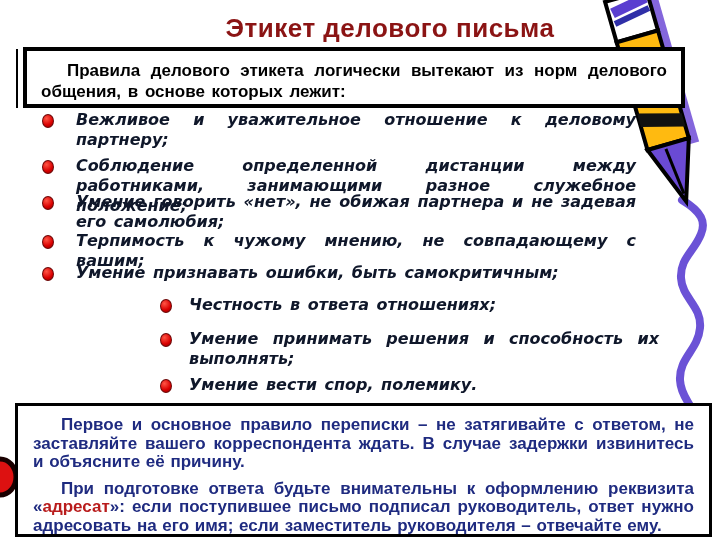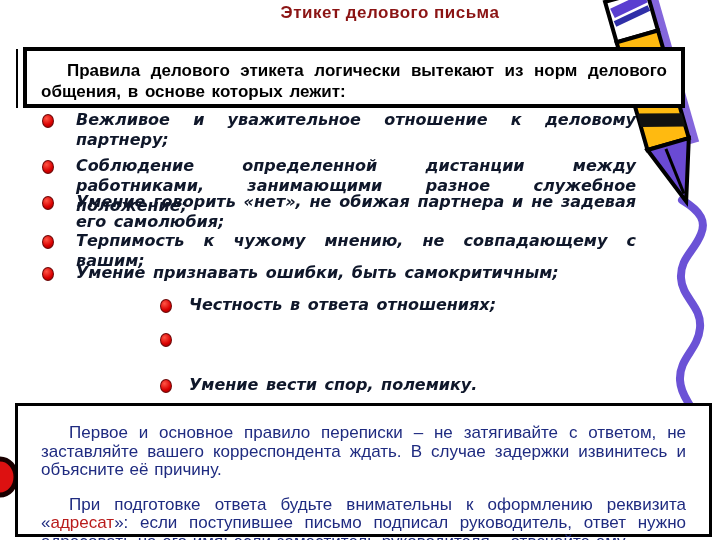--- a/index.html
+++ b/index.html
@@ -1,22 +1,22 @@
 <!DOCTYPE html>
 <html><head>
 <meta charset="utf-8">
 <style>
   html,body{margin:0;padding:0;}
   body{
     width:720px;height:540px;position:relative;overflow:hidden;
     background:#ffffff;font-family:"Liberation Sans",sans-serif;
   }
   .title{
-    position:absolute;top:3px;left:60px;width:660px;
-    text-align:center;font-size:17px;font-weight:bold;color:#8B1414;
+    position:absolute;top:13px;left:60px;width:660px;
+    text-align:center;font-size:26px;font-weight:bold;color:#8B1414;
     letter-spacing:0.5px;z-index:3;
   }
   .bg-art{position:absolute;top:0;left:0;width:720px;height:540px;z-index:2;pointer-events:none;}
   .intro-box{
     position:absolute;left:23px;top:47px;width:662px;height:61px;
     border:4px solid #000;background:#fff;box-sizing:border-box;
     padding:3px 8px 0 8px;z-index:3;
   }
   .intro-box p{
     margin:6px;font-size:17px;font-weight:bold;color:#000;
@@ -41,21 +41,21 @@
   .bullet-row.main .btext{width:560px;}
   .bullet-row.sub  .btext{width:470px;}
   .r1{top:110px}.r2{top:156px}.r3{top:192px}.r4{top:231px}.r5{top:263px}
   .r6{top:295px}.r7{top:329px}.r8{top:375px}
   .footer-box{
     position:absolute;left:15px;top:403px;width:697px;height:134px;
     border:3px solid #000;background:#fff;box-sizing:border-box;
     padding:2px 7px 0 7px;z-index:3;
   }
   .footer-box p{
-    margin:16px;font-size:17px;font-weight:normal;color:#1F2B80;
+    margin:8px;font-size:17px;font-weight:bold;color:#1F2B80;
     text-align:justify;text-indent:28px;line-height:18.5px;word-spacing:1px;
   }
   .hl{color:#b91c1c;}
 </style>
 </head>
 <body>
 
 <svg class="bg-art" viewBox="0 0 720 540">
   <g>
     <ellipse cx="0" cy="477" rx="16" ry="18" fill="#DD1111" stroke="#1a0000" stroke-width="5"></ellipse>
@@ -102,20 +102,21 @@
   <span class="dot"></span>
   <span class="btext">Умение признавать ошибки, быть самокритичным;</span>
 </div>
 
 <div class="bullet-row sub r6">
   <span class="dot"></span>
   <span class="btext">Честность в ответа отношениях;</span>
 </div>
 <div class="bullet-row sub r7">
   <span class="dot"></span>
+  <span class="btext">Умение принимать решения и способность их выполнять;</span>
 </div>
 <div class="bullet-row sub r8">
   <span class="dot"></span>
   <span class="btext">Умение вести спор, полемику.</span>
 </div>
 
 <div class="footer-box">
   <p>Первое и основное правило переписки – не затягивайте с ответом, не заставляйте вашего корреспондента ждать. В случае задержки извинитесь и объясните её причину.</p>
   <p><span>При подготовке ответа будьте внимательны к оформлению реквизита «</span><span class="hl">адресат</span><span>»: если поступившее письмо подписал руководитель, ответ нужно адресовать на его имя; если заместитель руководителя – отвечайте ему.</span></p>
 </div>

